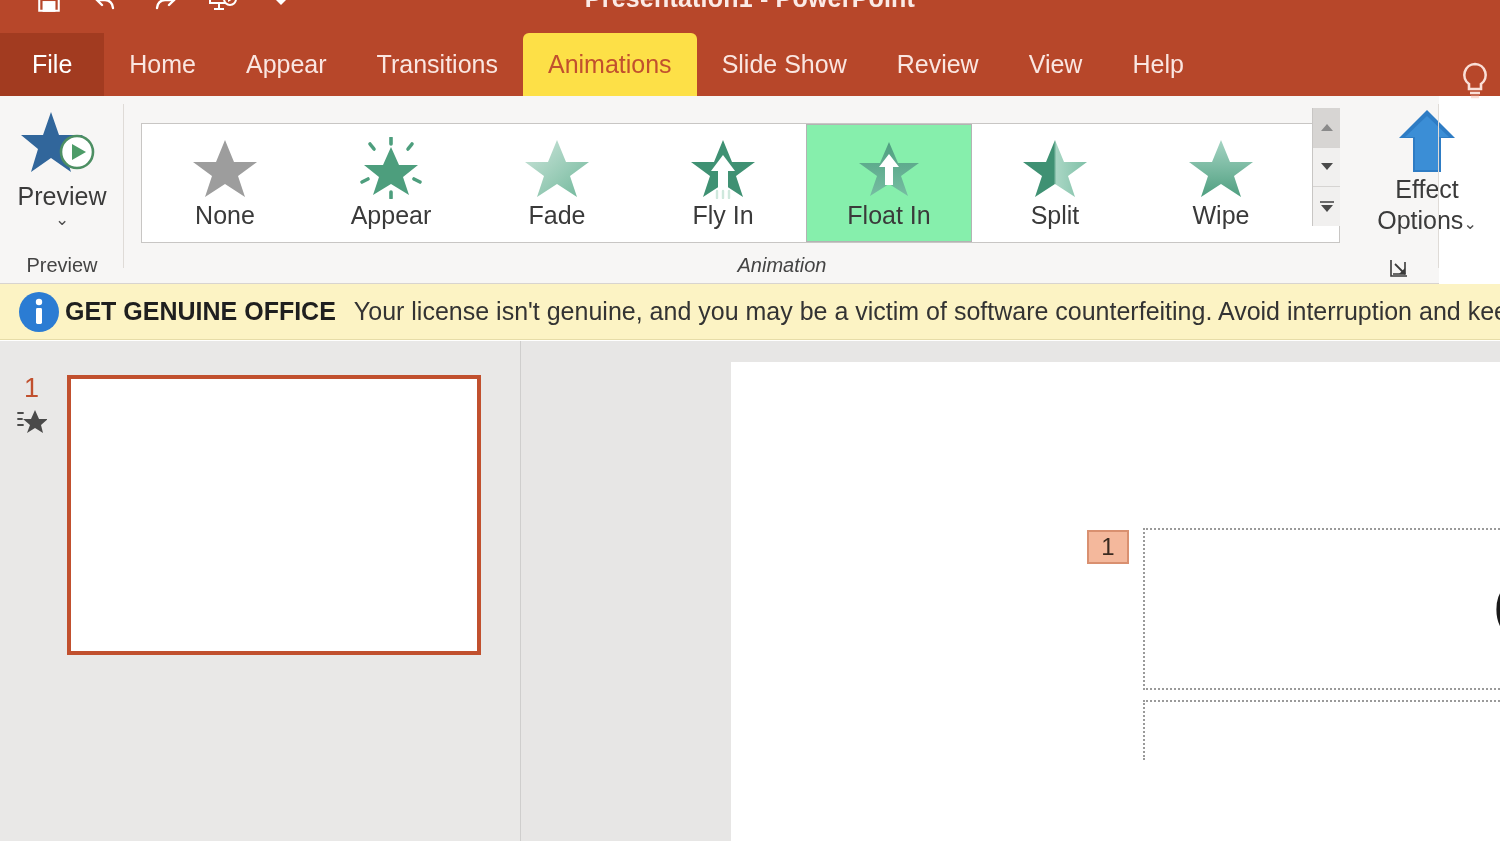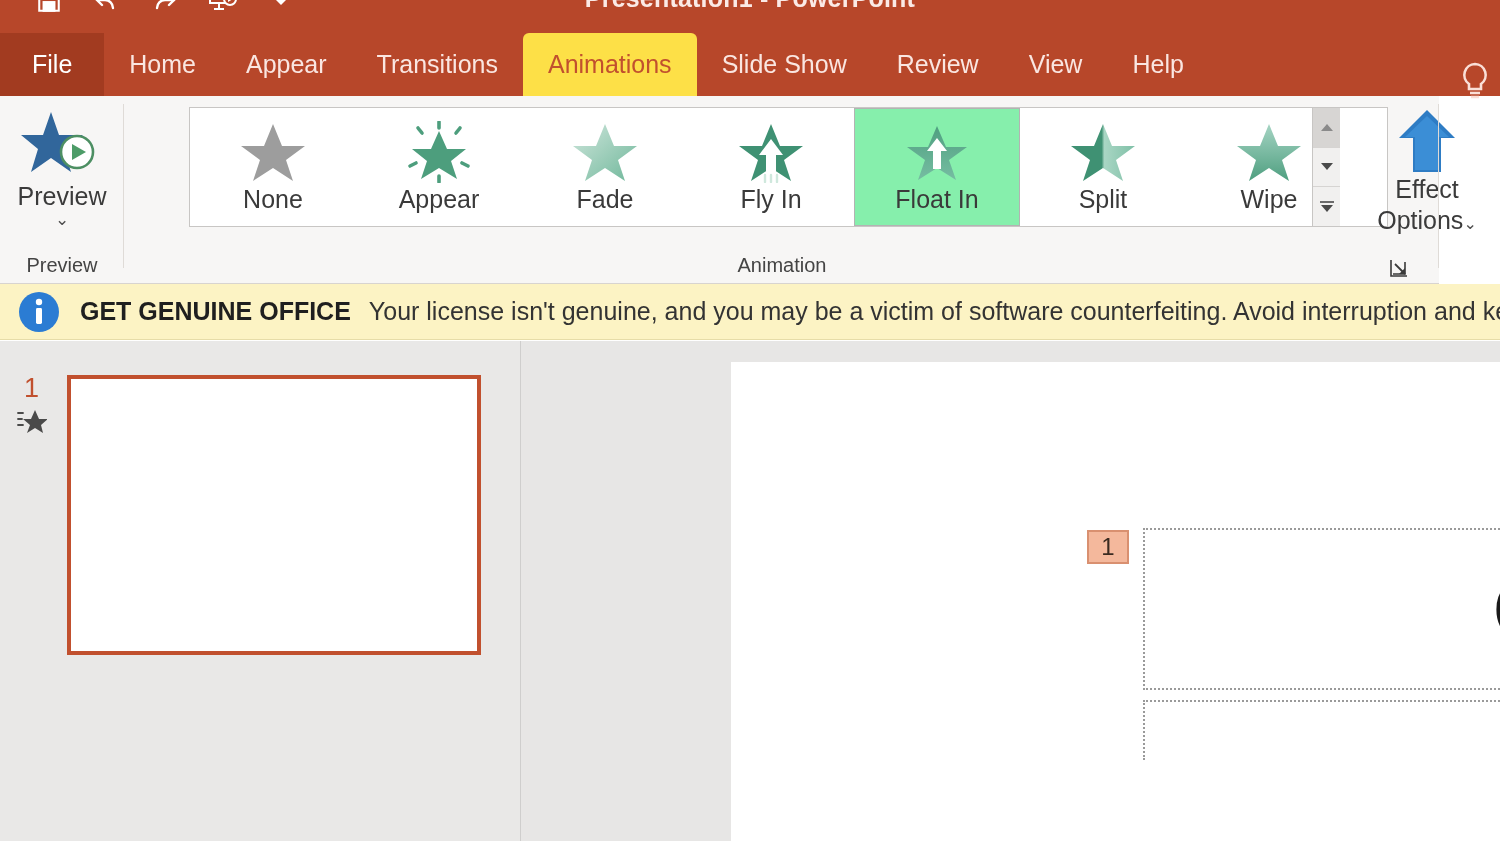--- a/index.html
+++ b/index.html
@@ -70,24 +70,24 @@
     position: absolute; bottom: 7px; width: 100%; text-align: center;
     font-size: 20px; color: #444;
   }
   .grp-sep {
     position: absolute; top: 8px; width: 1px; height: 164px; background: #dfdbd7;
   }
 
   
   .grp-anim { position: absolute; left: 125px; top: 0; right: 0; height: 188px; }
   .gallery {
-    position: absolute; left: 16px; top: 11px; width: 1199px; height: 120px;
+    position: absolute; left: 16px; top: 27px; width: 1199px; height: 120px;
     background: #ffffff;
     border: 1px solid #c8c6c4;
-    display: flex; align-items: stretch; margin-left: 48px;
+    display: flex; align-items: stretch;
   }
   .gal-item {
     width: 166px; height: 100%;
     display: flex; flex-direction: column; align-items: center; justify-content: center;
     cursor: default;
   }
   .gal-item.selected { background: #86efac; border: 1px solid #b3b3b3; }
   .gal-ico { width: 66px; height: 62px; display: block; }
   .gal-lbl { font-size: 25px; color: #3a3a3a; margin-top: 2px; line-height: 28px; }
   .gal-scroll {
@@ -107,39 +107,39 @@
     display: flex; flex-direction: column; align-items: center;
     cursor: default;
   }
   .effopt-ico { width: 64px; height: 66px; margin-top: 2px; }
   .effopt-l1 { font-size: 25px; color: #3b3b3b; line-height: 31px; }
   .effopt-l2 { font-size: 25px; color: #3b3b3b; line-height: 31px; white-space: nowrap; }
   .effopt-chev { font-size: 16px; color: #505050; }
 
   .anim-grp-label {
     position: absolute; left: 0; right: 0; bottom: 7px; text-align: center;
-    font-size: 20px; color: #444;
+    font-size: 20px; color: #444; font-style: italic;
   }
   .dlg-launcher {
     position: absolute; right: 28px; bottom: 4px; width: 24px; height: 24px;
     display: flex; align-items: center; justify-content: center;
     cursor: default;
   }
 
   
   .banner {
     position: absolute; left: 0; top: 284px; width: 1500px; height: 56px;
     background: #fcf3c4;
     border-bottom: 1px solid #e6dca8;
     display: flex; align-items: center;
     overflow: hidden;
   }
   .banner-ico { margin-left: 18px; width: 42px; height: 42px; flex: 0 0 auto; }
   .banner-strong {
-    margin-left: 20px; font-size: 25px; font-weight: bold; color: #1f1f1f;
+    margin-left: 5px; font-size: 25px; font-weight: bold; color: #1f1f1f;
     white-space: nowrap;
   }
   .banner-text {
     margin-left: 18px; font-size: 25px; color: #333333; white-space: nowrap;
   }
 
   
   .workspace {
     position: absolute; left: 0; top: 341px; width: 1500px; height: 500px;
     background: #e7e6e5;

